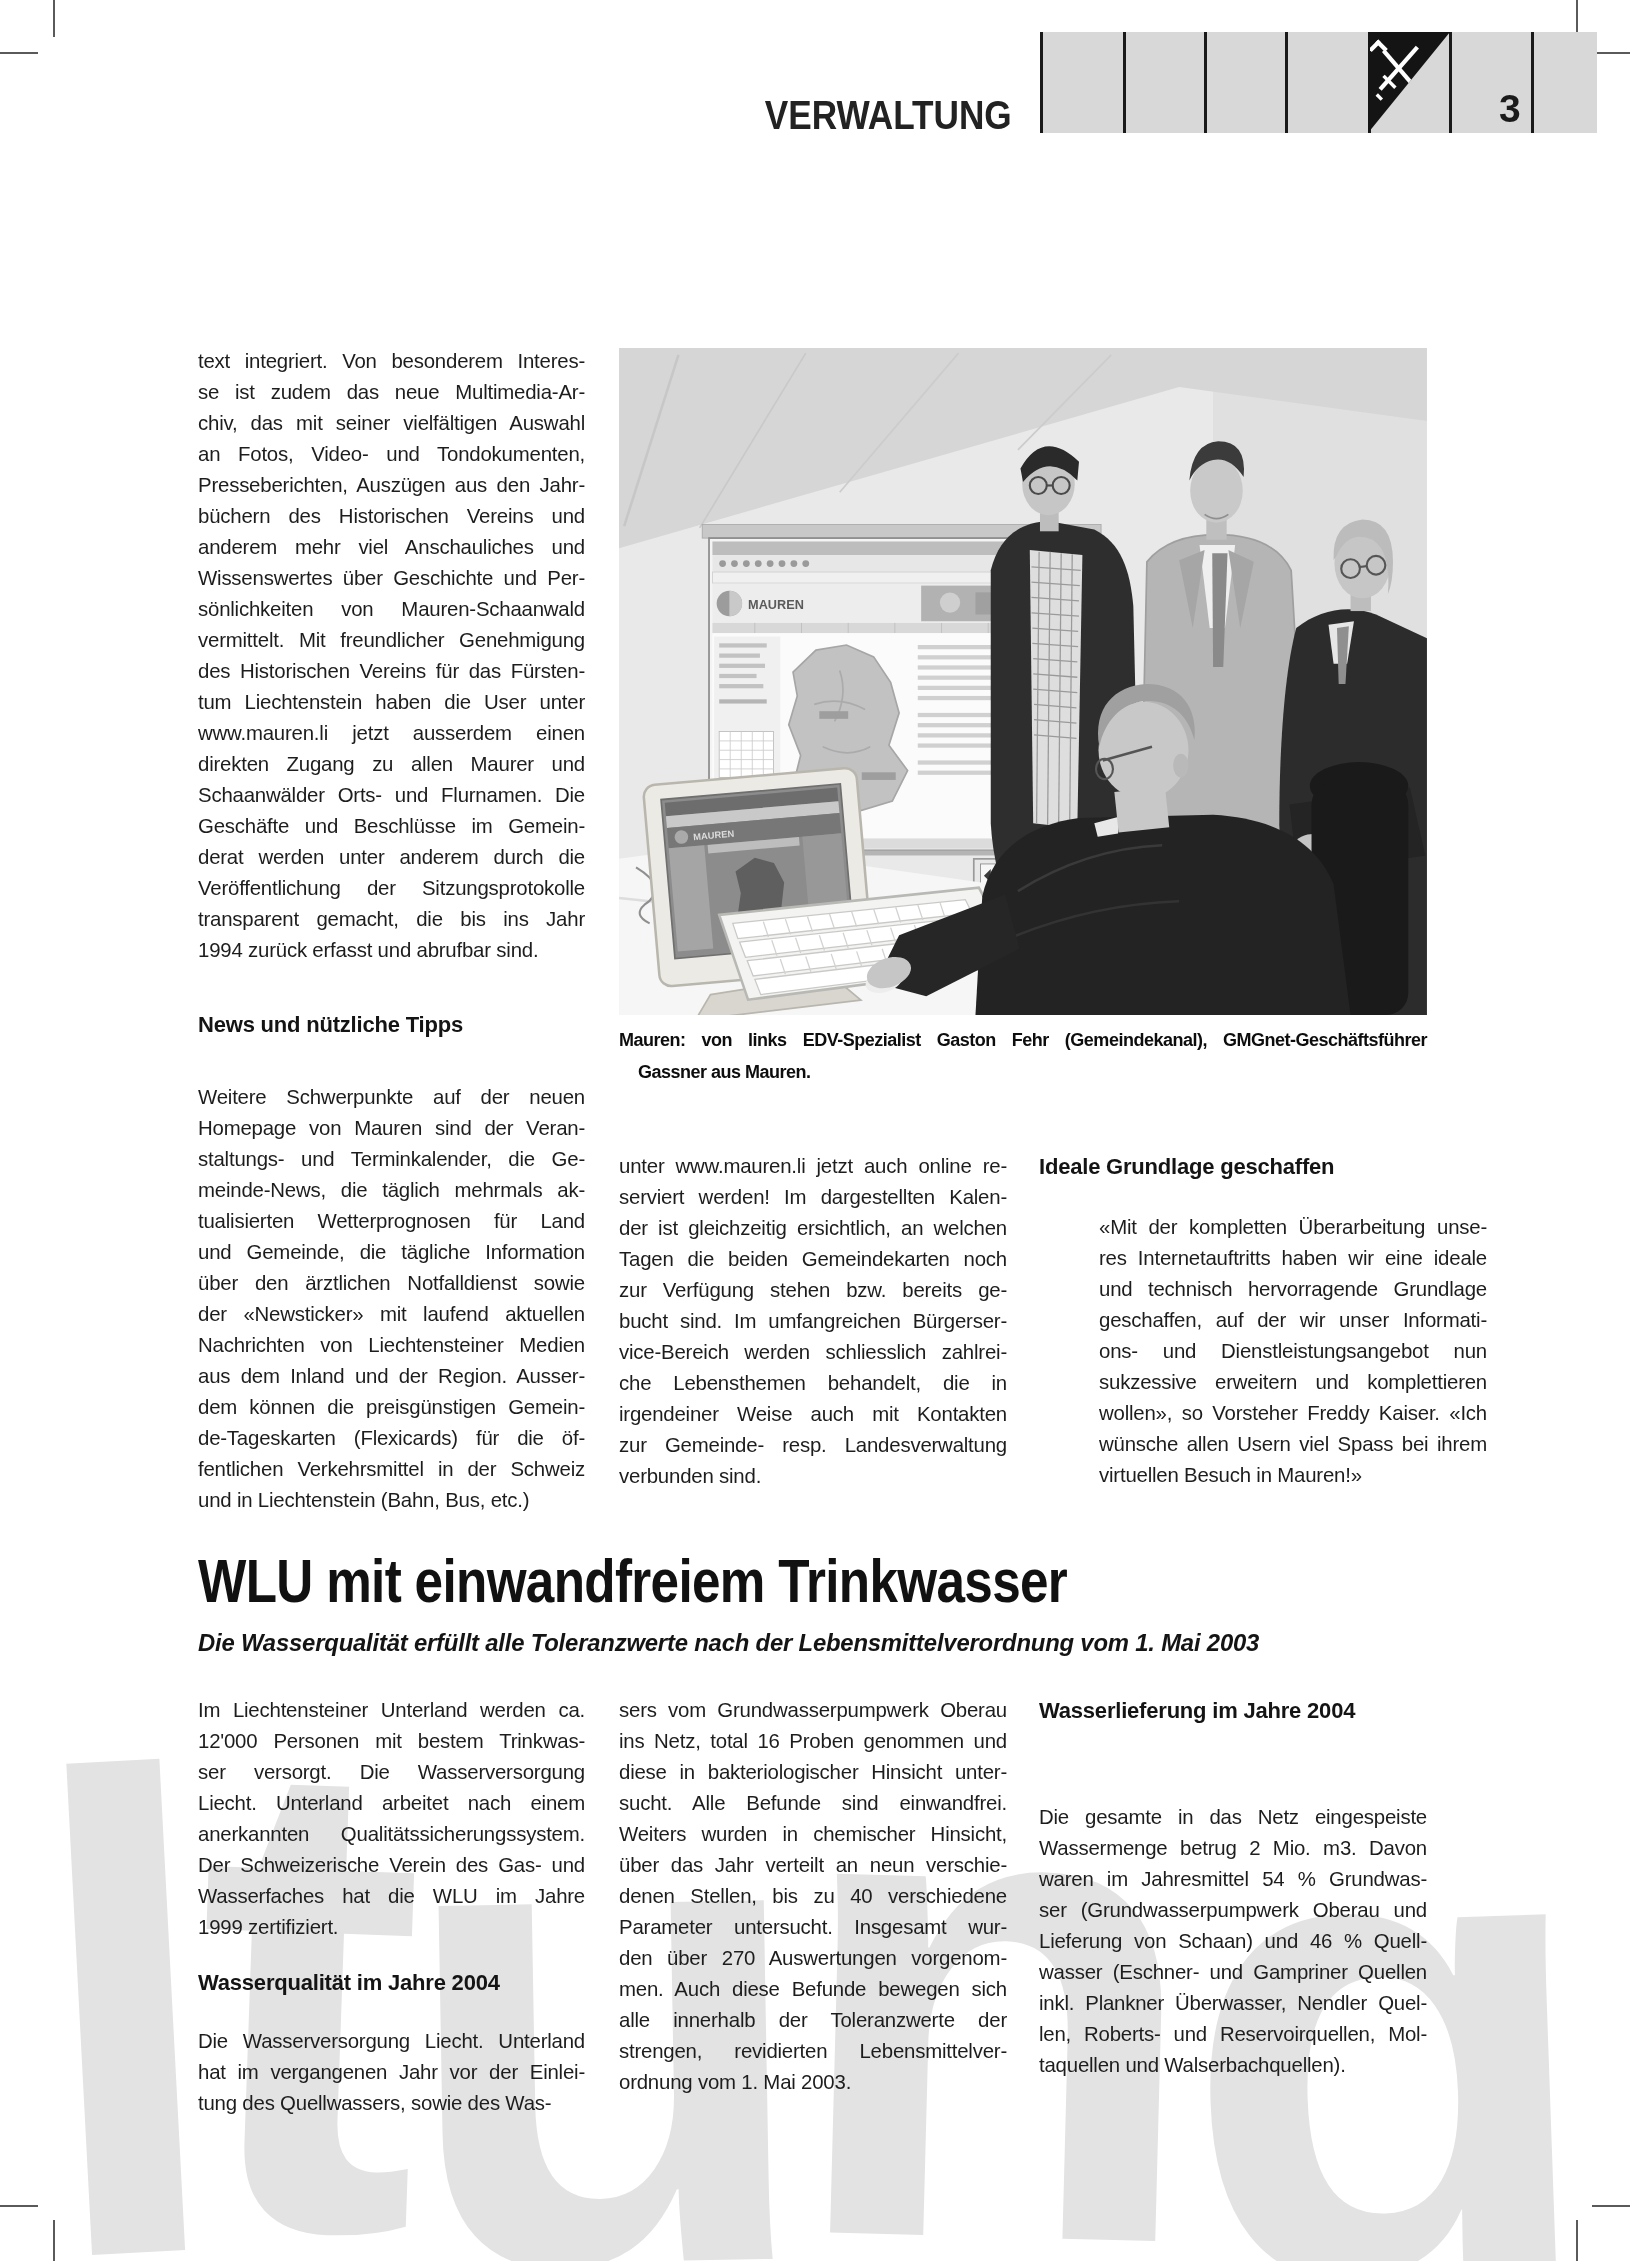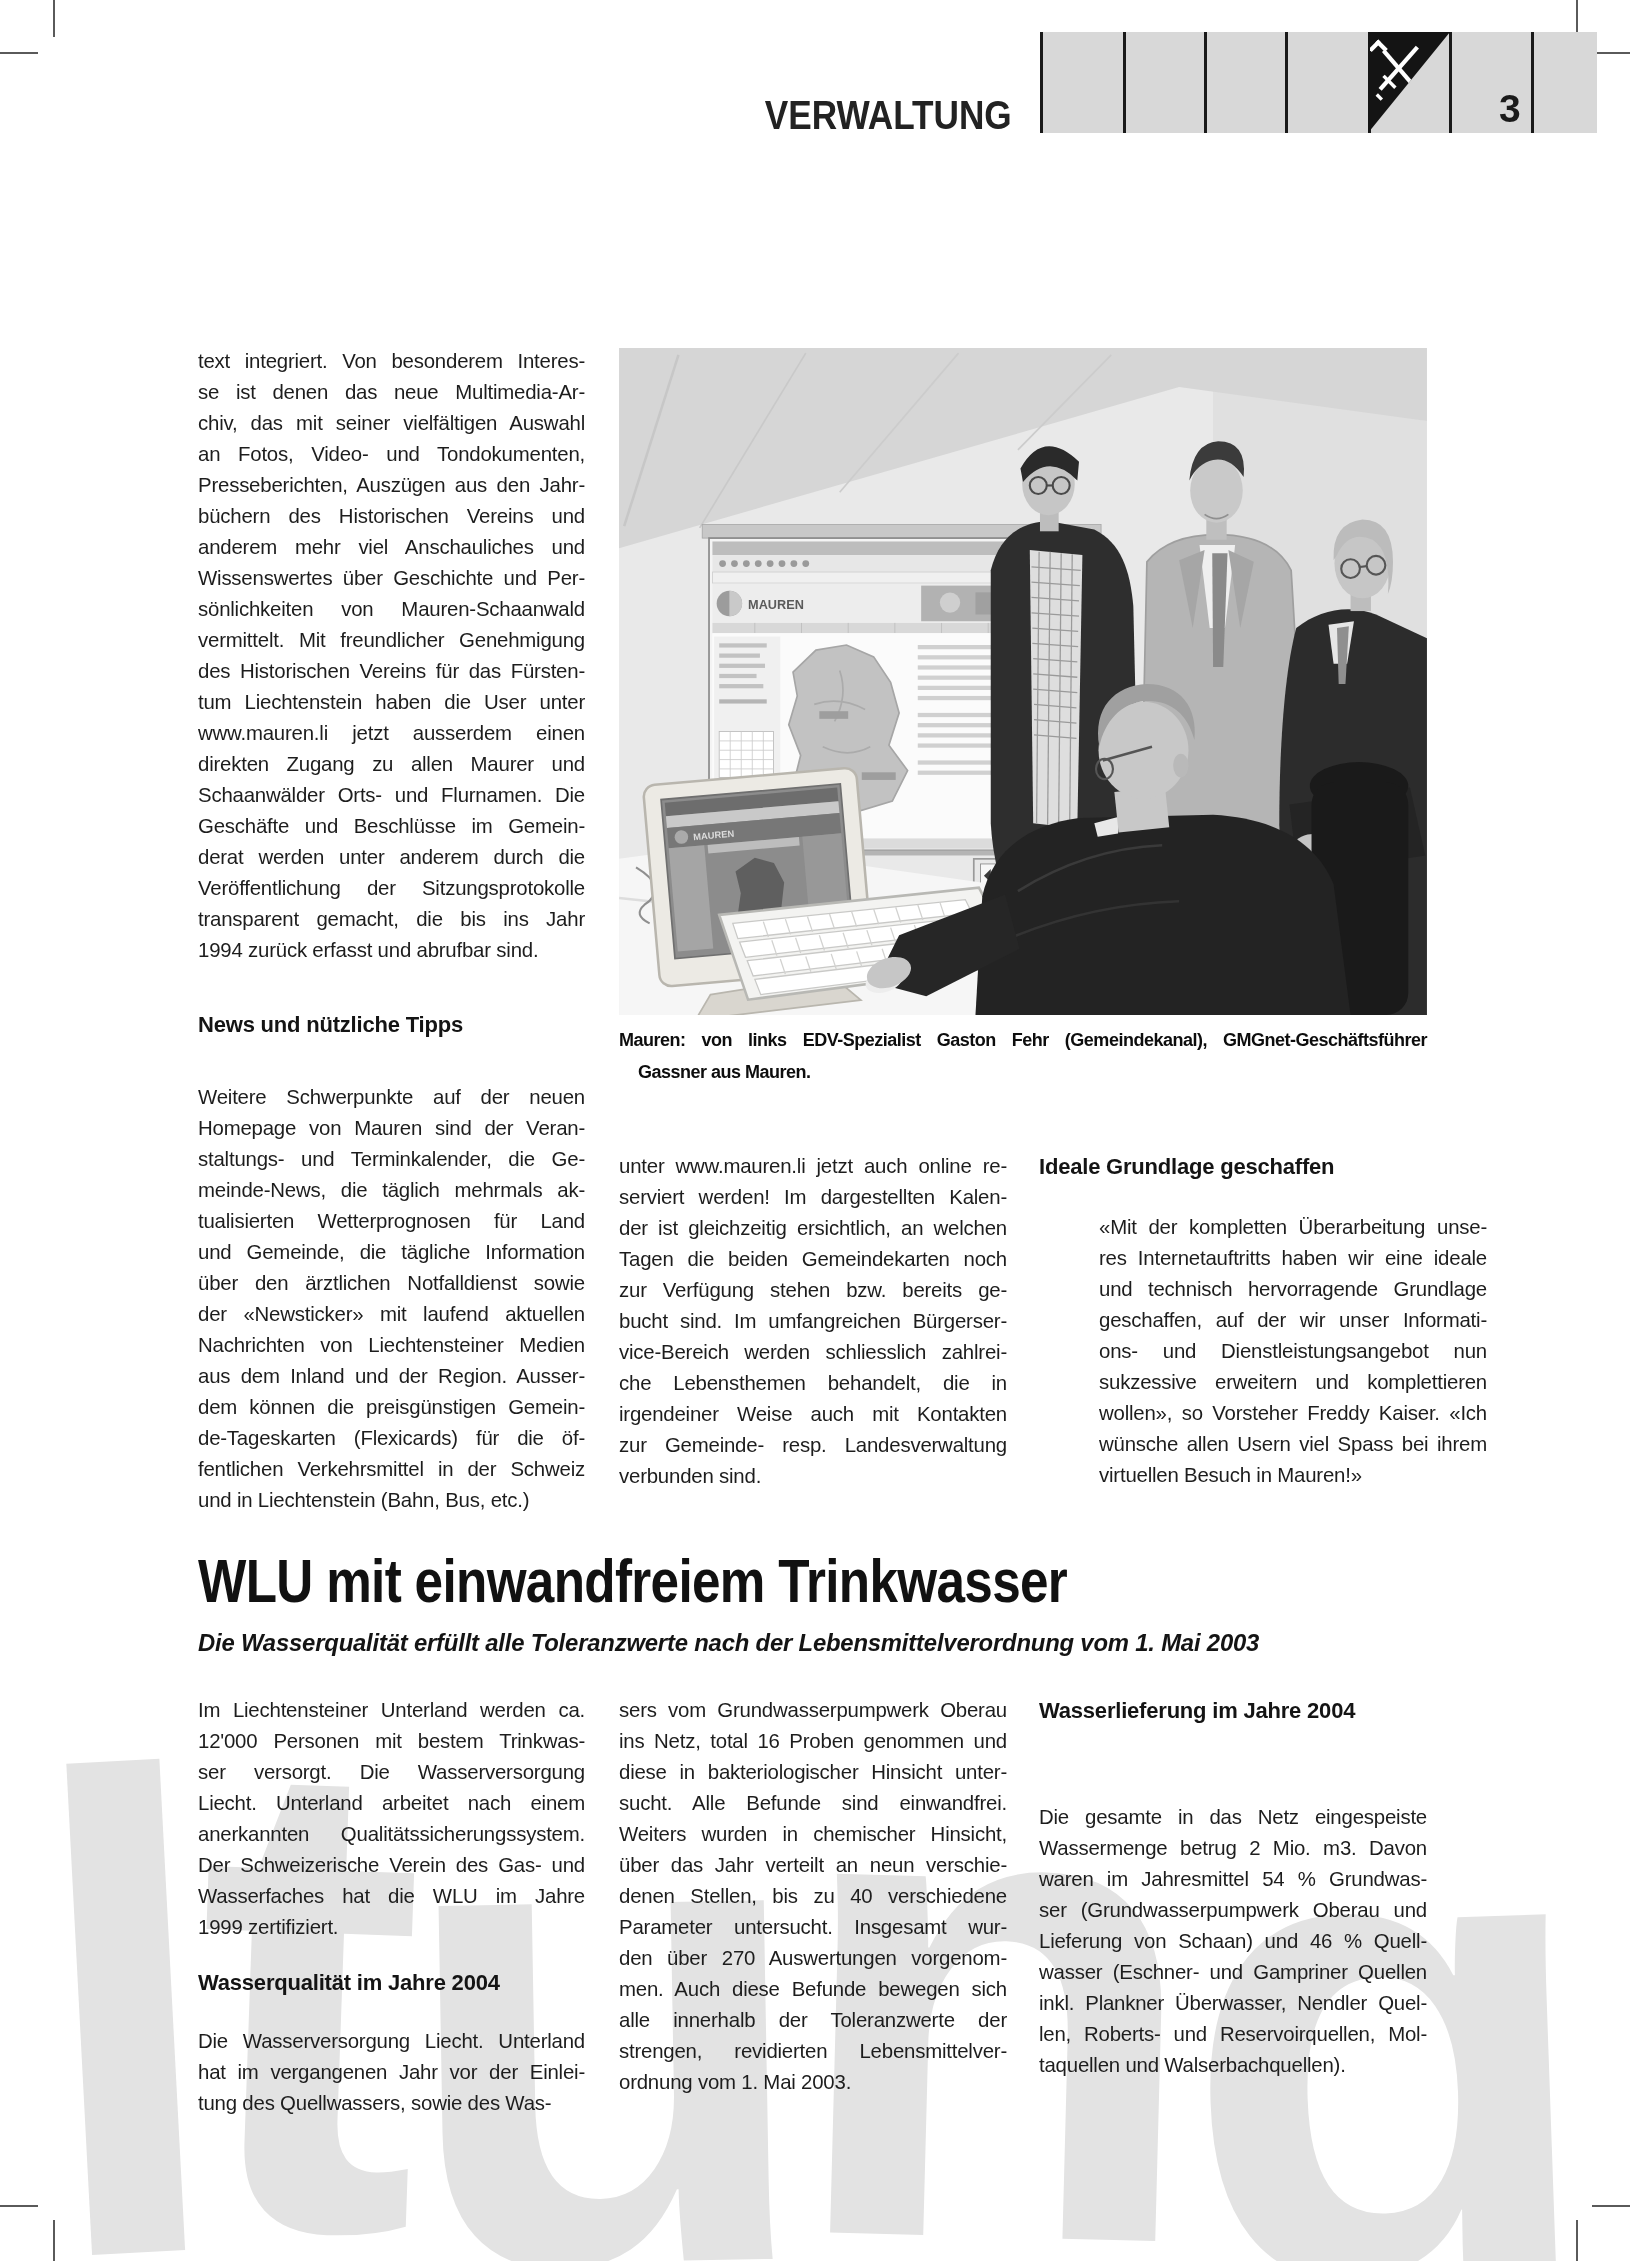--- a/index.html
+++ b/index.html
@@ -331,21 +331,21 @@
     </g>
   </svg>
 
   <div class="caption z2">
       <div class="ln">Mauren: von links EDV-Spezialist Gaston Fehr (Gemeindekanal), GMGnet-Geschäftsführer</div>
       <div class="ln">Gassner aus Mauren.</div>
     </div>
 
   <div class="col z2" style="left:198px;top:346px;width:387px;">
       <div class="ln">text integriert. Von besonderem Interes-</div>
-      <div class="ln">se ist denen das neue Multimedia-Ar-</div>
+      <div class="ln">se ist zudem das neue Multimedia-Ar-</div>
       <div class="ln">chiv, das mit seiner vielfältigen Auswahl</div>
       <div class="ln">an Fotos, Video- und Tondokumenten,</div>
       <div class="ln">Presseberichten, Auszügen aus den Jahr-</div>
       <div class="ln">büchern des Historischen Vereins und</div>
       <div class="ln">anderem mehr viel Anschauliches und</div>
       <div class="ln">Wissenswertes über Geschichte und Per-</div>
       <div class="ln">sönlichkeiten von Mauren-Schaanwald</div>
       <div class="ln">vermittelt. Mit freundlicher Genehmigung</div>
       <div class="ln">des Historischen Vereins für das Fürsten-</div>
       <div class="ln">tum Liechtenstein haben die User unter</div>

